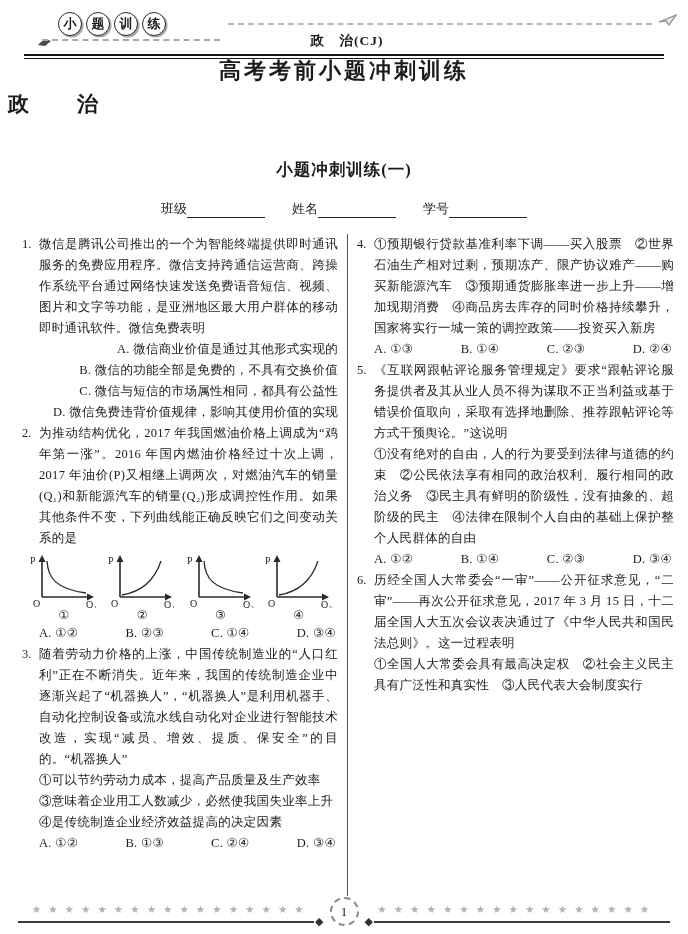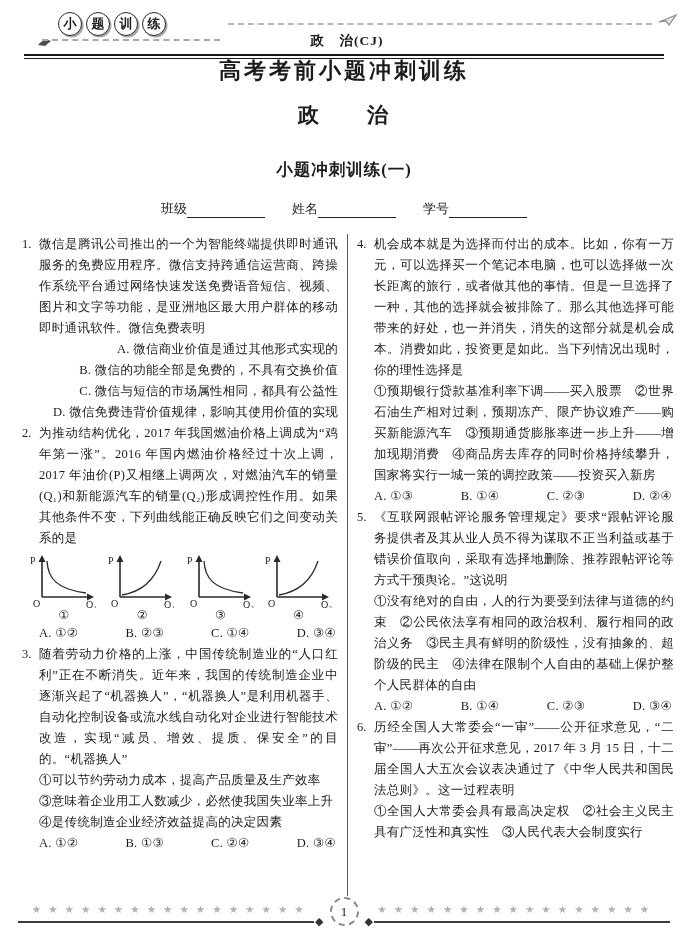--- a/index.html
+++ b/index.html
@@ -17,22 +17,22 @@
   .pen-nib{position:absolute;left:38px;top:25px;}
   .plane{position:absolute;right:10px;top:5px;}
   .subject{position:absolute;top:24px;left:0;right:0;text-align:center;
            font-weight:bold;font-size:13.5px;letter-spacing:1px;padding-left:6px;}
   .rule{position:absolute;top:46px;left:24px;right:24px;height:2px;
         border-top:2.4px solid #161616;border-bottom:1px solid #161616;}
 
   
   .title{position:absolute;top:56px;left:0;right:0;text-align:center;
          font-size:22px;font-weight:bold;letter-spacing:3px;}
-  .subtitle{position:absolute;top:90px;left:0;right:0;text-align:center;
-            font-size:21px;font-weight:bold;letter-spacing:2px;margin-top:11px;}
+  .subtitle{position:absolute;top:90px;left:8px;right:0;
+            font-size:21px;font-weight:bold;letter-spacing:2px;}
   .section{position:absolute;top:140px;left:0;right:0;text-align:center;
            font-size:16.5px;font-weight:bold;letter-spacing:1px;margin-top:19px;}
 
   
   .fields{position:absolute;top:200px;left:0;right:0;display:flex;
           justify-content:center;gap:27px;font-size:13px;}
   .field{display:flex;align-items:flex-end;}
   .blank{display:inline-block;width:78px;border-bottom:1.2px solid #222;height:14px;}
 
   
@@ -209,21 +209,20 @@
           <span>D. ③④</span>
         </div>
       </div>
 
     </div>
 
     <div class="col col-right">
 
       <div class="question">
         <span class="qnum">4.</span>
-        <div class="stem">机会成本就是为选择而付出的成本。比如，你有一万元，可以选择买一个笔记本电脑，也可以选择做一次长距离的旅行，或者做其他的事情。但是一旦选择了一种，其他的选择就会被排除了。那么其他选择可能带来的好处，也一并消失，消失的这部分就是机会成本。消费如此，投资更是如此。当下列情况出现时，你的理性选择是</div>
         <div class="stem">①预期银行贷款基准利率下调——买入股票　②世界石油生产相对过剩，预期冻产、限产协议难产——购买新能源汽车　③预期通货膨胀率进一步上升——增加现期消费　④商品房去库存的同时价格持续攀升，国家将实行一城一策的调控政策——投资买入新房</div>
         <div class="opt-row">
           <span>A. ①③</span>
           <span>B. ①④</span>
           <span>C. ②③</span>
           <span>D. ②④</span>
         </div>
       </div>
 
       <div class="question">

